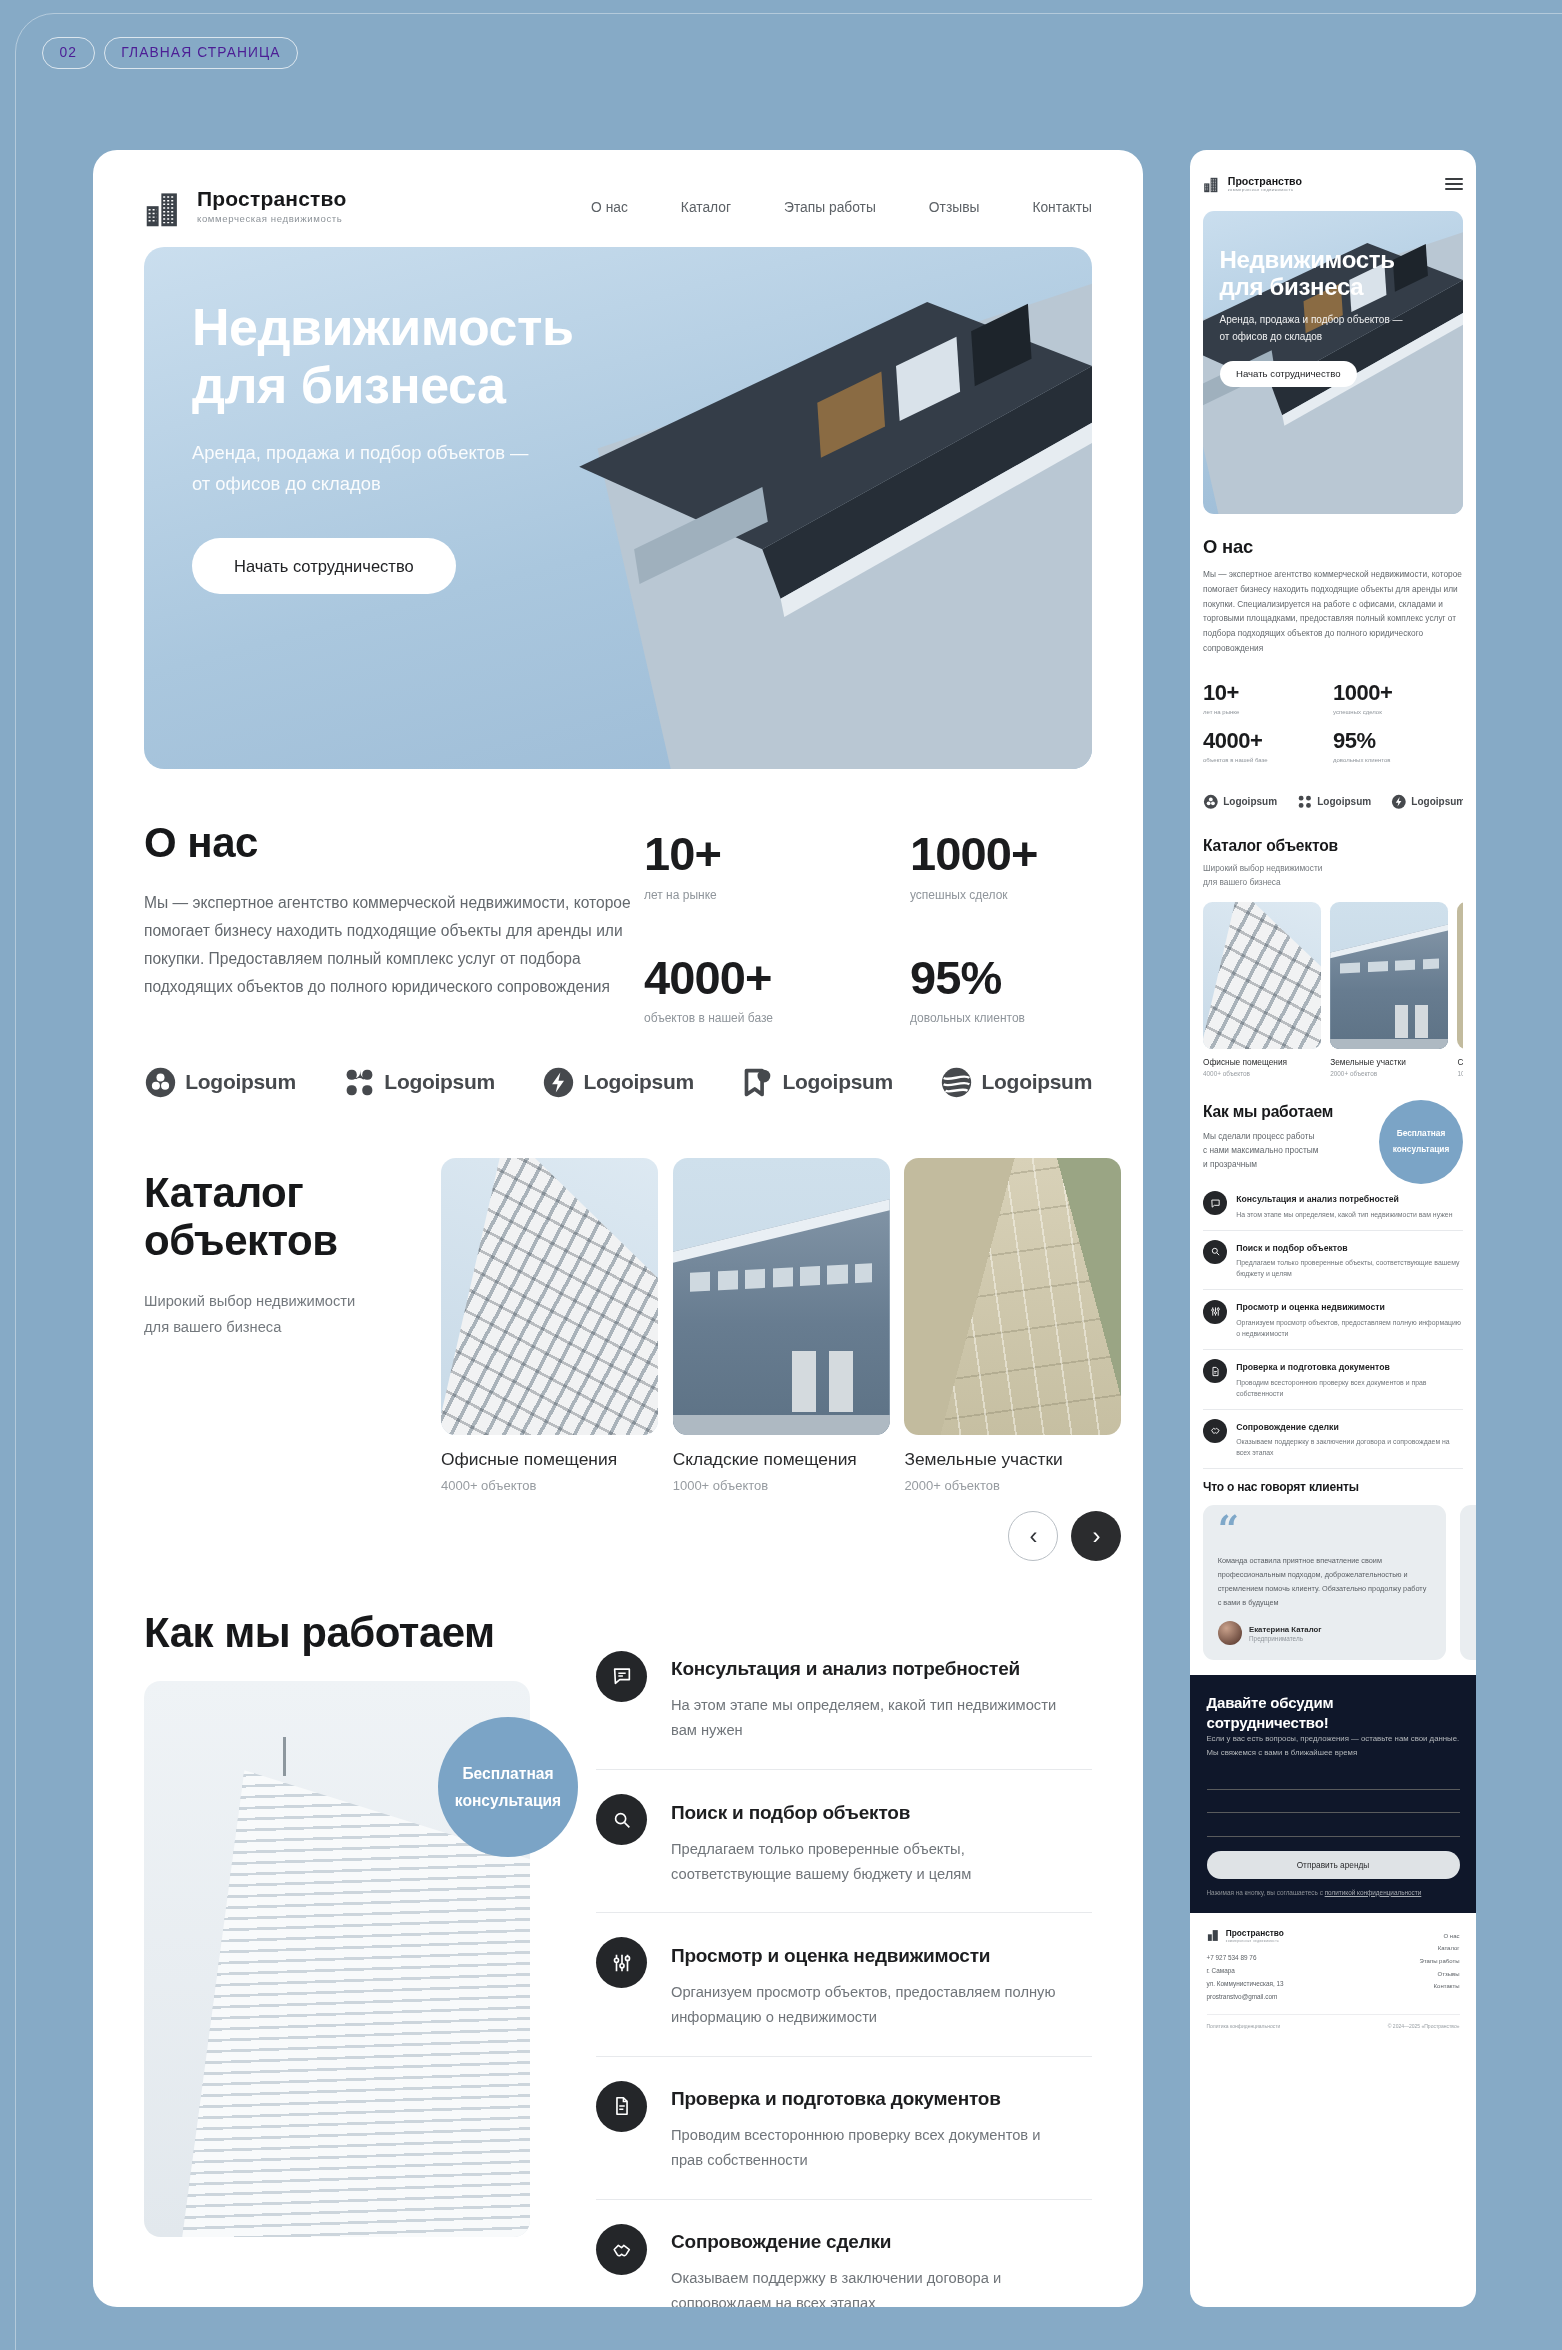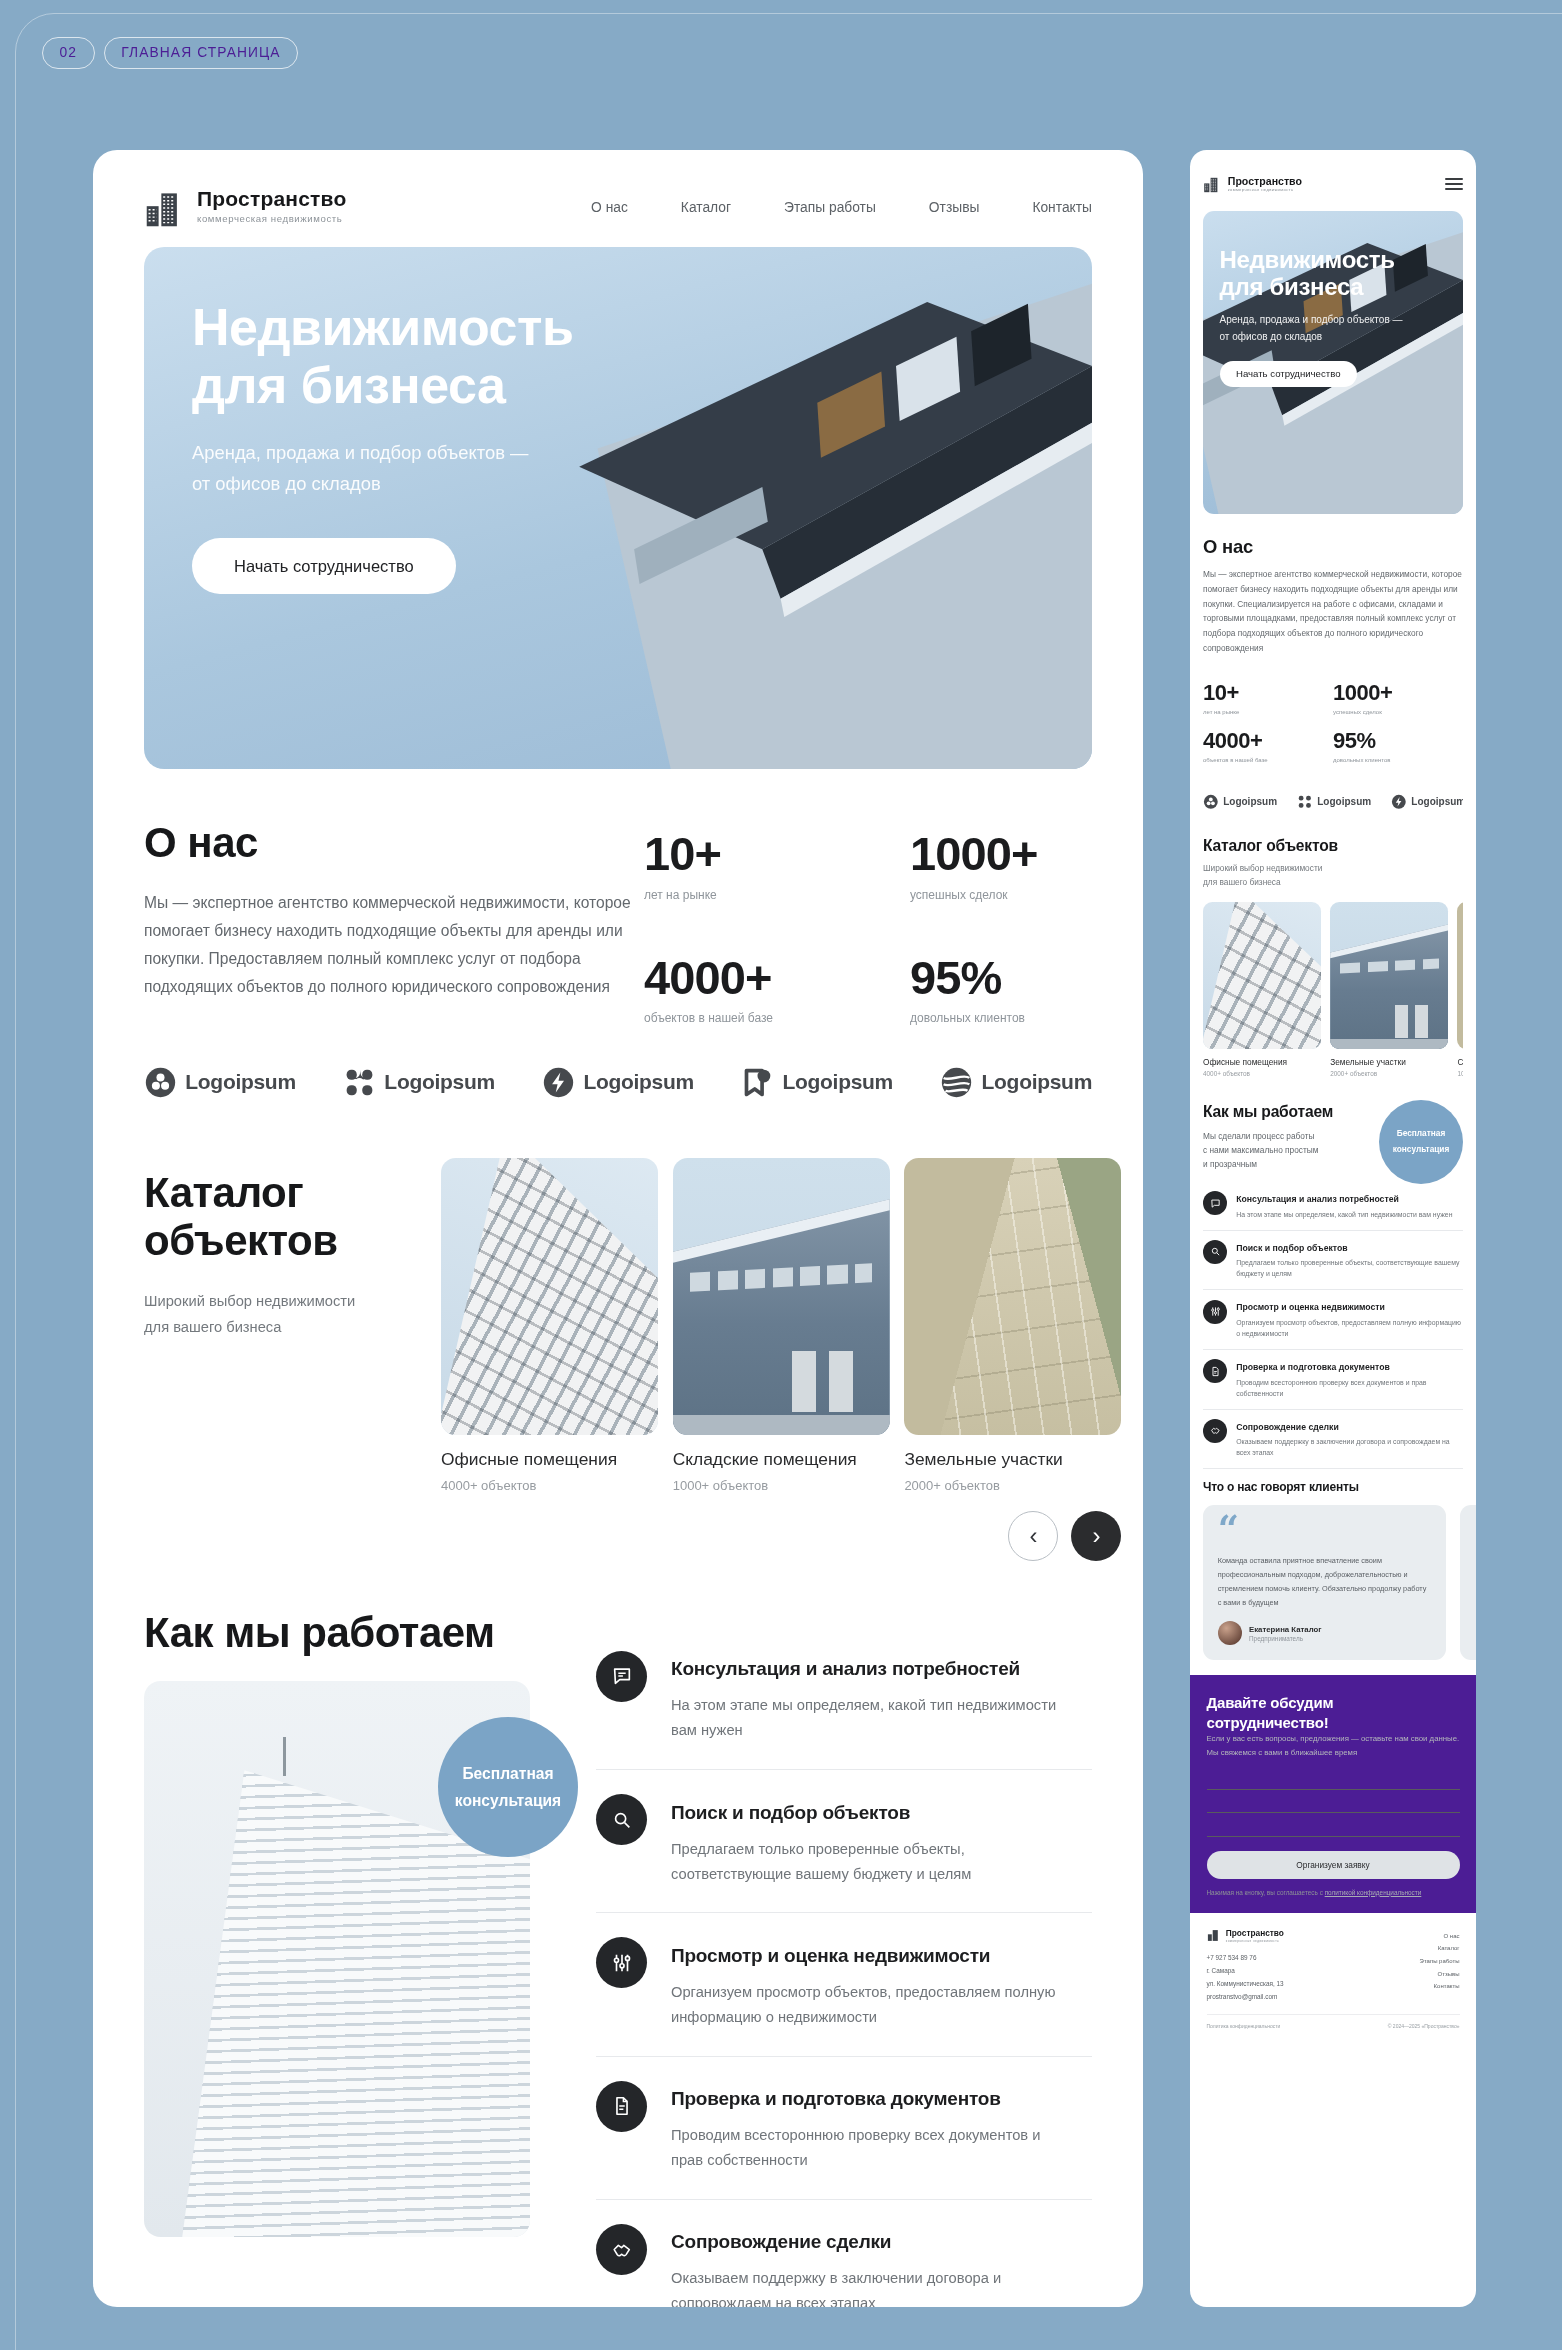--- a/index.html
+++ b/index.html
@@ -162,21 +162,21 @@
            line-height:.6;letter-spacing:-2.8px;}
   .m-test-text{margin-top:13px;font-size:7.3px;line-height:1.95;color:#5a5f64;}
   .m-test-author{display:flex;align-items:center;gap:7.3px;margin-top:11px;}
   .m-ava{width:24px;height:24px;border-radius:50%;
          background:radial-gradient(circle at 35% 30%,#caa28c,#6b4a3e 75%);}
   .m-auth-name{font-size:7.8px;font-weight:bold;color:#2a2b2d;}
   .m-auth-role{font-size:6.4px;color:#8f959b;margin-top:1.8px;}
   .m-test-peek{position:absolute;right:-13px;top:0;width:16.5px;height:100%;background:#e9edf0;
                border-radius:11px 0 0 11px;}
 
-  .m-cta{margin:14.7px -13px 0;background:#4c1d95;padding:18.4px 16.5px 14.7px;color:#fff;}
+  .m-cta{margin:14.7px -13px 0;background:#0f172a;padding:18.4px 16.5px 14.7px;color:#fff;}
   .m-cta-title{font-size:15px;font-weight:bold;line-height:1.3;letter-spacing:-0.2px;}
   .m-cta-text{margin-top:0;font-size:7.8px;line-height:1.75;color:#b4b8bb;}
   .m-field{height:21px;border-bottom:0.9px solid #595b5d;margin-top:2.8px;}
   .m-fields{margin-top:9.2px;}
   .m-cta-btn{margin-top:13.8px;background:#dfe3e6;color:#2a2b2d;border-radius:917px;height:27.5px;
              display:flex;align-items:center;justify-content:center;font-size:8.3px;cursor:pointer;}
   .m-consent{margin-top:9.2px;font-size:6.4px;line-height:1.7;color:#8d9196;}
   .m-consent a{color:#a9adb2;text-decoration:underline;}
 
   .m-footer{margin:0 -13px;background:#fff;padding:14.7px 16.5px 9.2px;}
@@ -676,21 +676,21 @@
 
     <div class="m-cta">
       <div class="m-cta-title prelines">Давайте обсудим
 сотрудничество!</div>
       <div class="m-cta-text">Если у вас есть вопросы, предложения — оставьте нам свои данные. Мы свяжемся с вами в ближайшее время</div>
       <div class="m-fields">
         <div class="m-field"></div>
         <div class="m-field"></div>
         <div class="m-field"></div>
       </div>
-      <div class="m-cta-btn">Организуем заявку</div>
+      <div class="m-cta-btn">Отправить аренды</div>
       <div class="m-consent">
         <span>Нажимая на кнопку, вы соглашаетесь с</span>
         <a>политикой конфиденциальности</a>
       </div>
     </div>
 
     <div class="m-footer">
       <div class="m-foot-top">
         <div>
           <div class="logo" style="gap:5.5px;">

